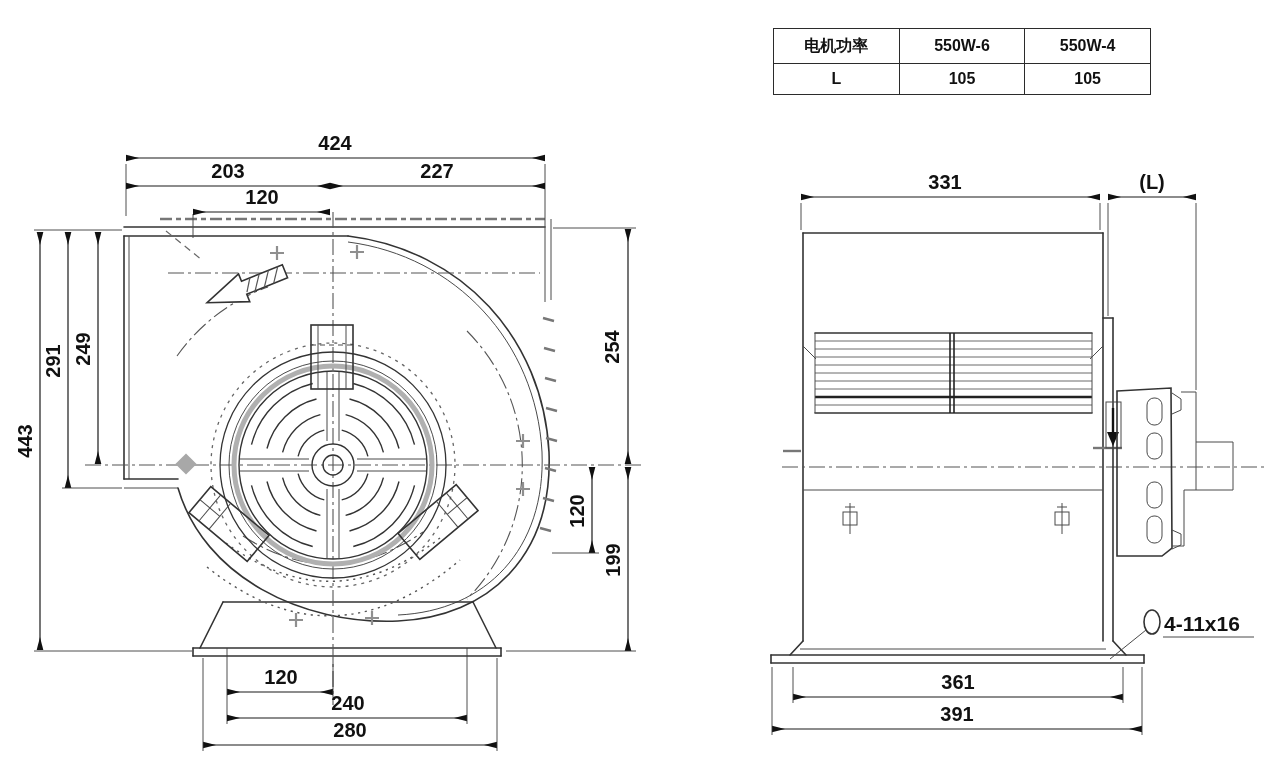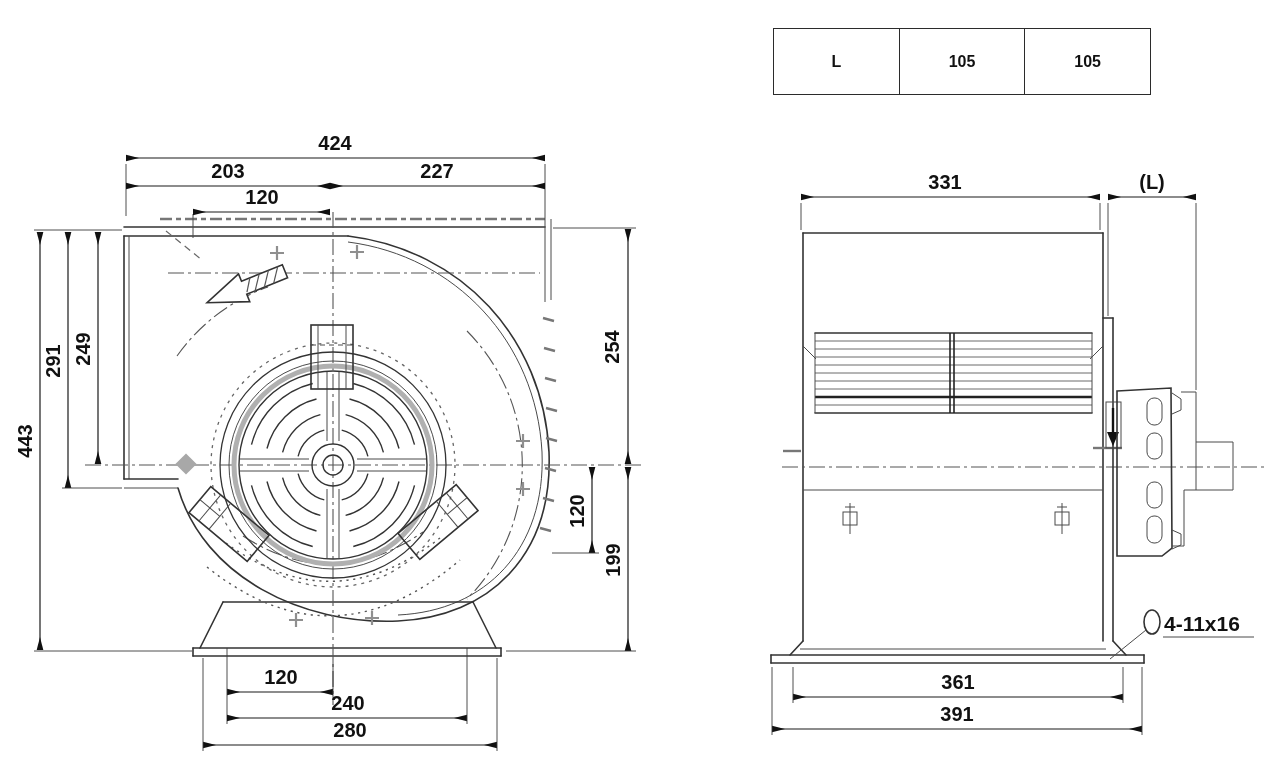--- a/index.html
+++ b/index.html
@@ -26,20 +26,25 @@
   .dtx  {font:bold 20px "Liberation Sans", sans-serif;fill:#111;text-anchor:middle;}
   .ntx  {font:bold 21px "Liberation Sans", sans-serif;fill:#111;text-anchor:start;}
 </style>
 </head>
 <body>
 
 <div class="stage">
 
   <table class="spec">
     <tbody>
+        <tr>
+      <td>电机功率</td>
+      <td>550W-6</td>
+      <td>550W-4</td>
+    </tr>
     <tr>
       <td>L</td>
       <td>105</td>
       <td>105</td>
     </tr>
   </tbody>
     </table>
 
   <svg width="1276" height="761" viewBox="0 0 1276 761">
     <defs>

